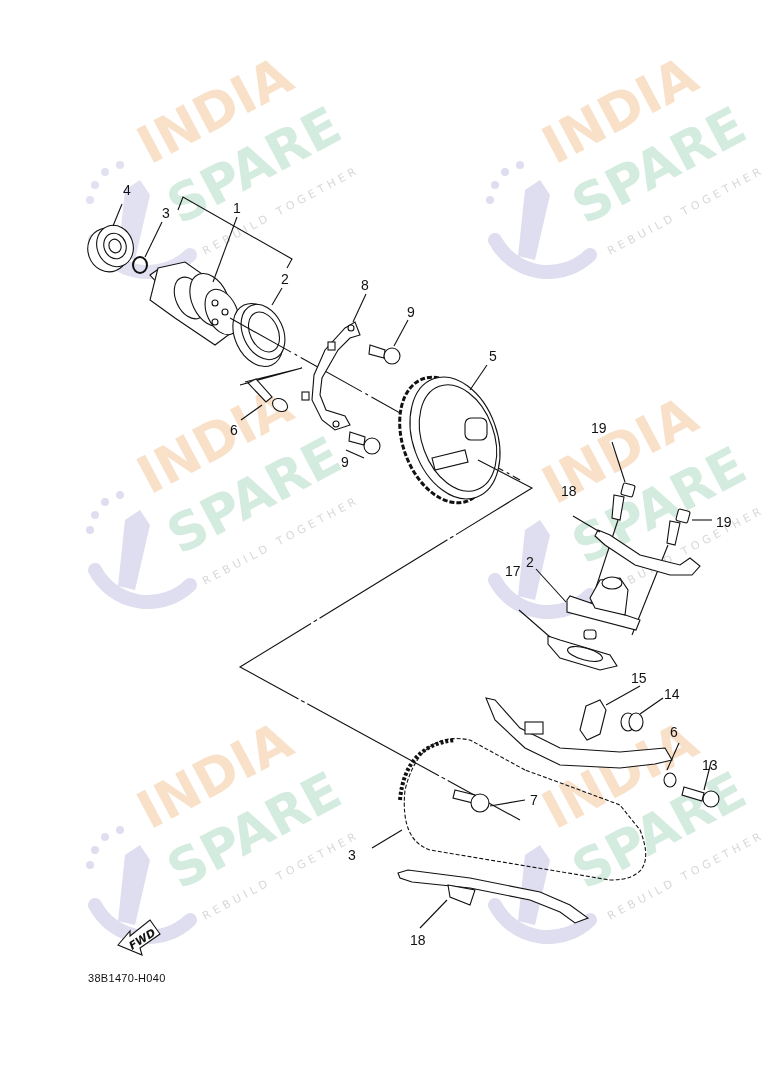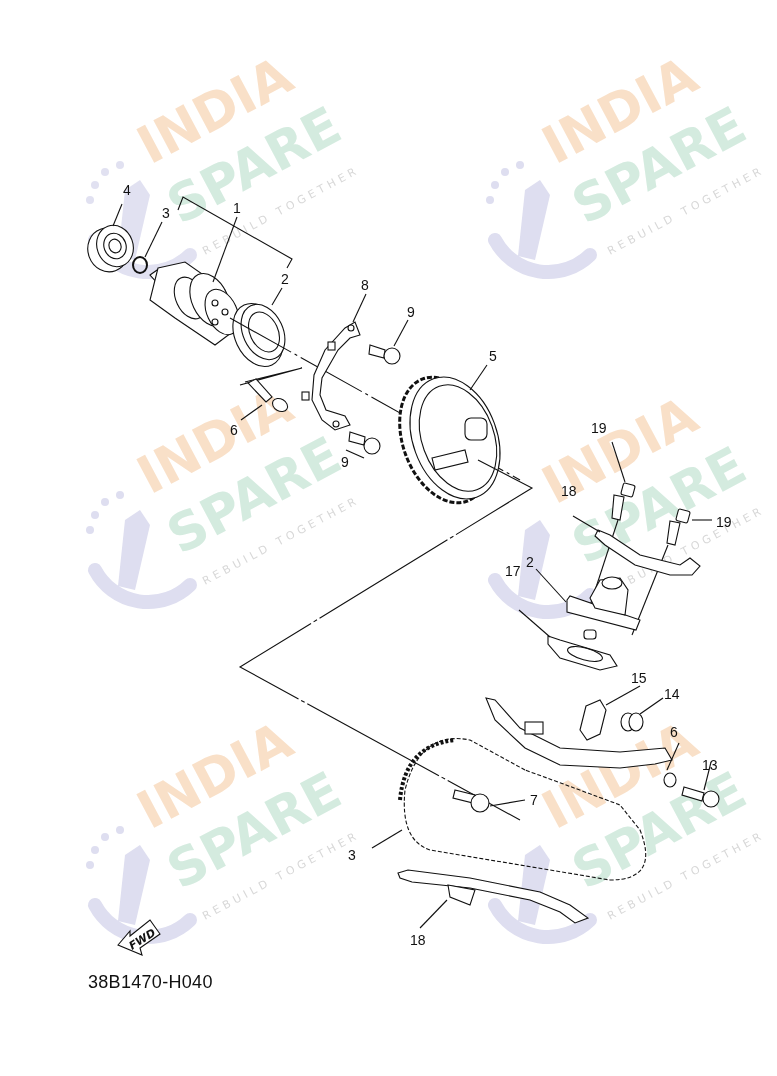--- a/index.html
+++ b/index.html
@@ -1,20 +1,20 @@
 <!DOCTYPE html>
 <html><head>
 <meta charset="utf-8">
 <style>
   html, body { margin: 0; padding: 0; background: #ffffff; }
   #canvas { position: relative; width: 777px; height: 1076px; overflow: hidden; background: #ffffff; font-family: "Liberation Sans", sans-serif; }
   #canvas svg { position: absolute; left: 0; top: 0; }
   .wm-text { font-family: "DejaVu Sans", sans-serif; font-weight: bold; }
   .label { position: absolute; font-family: "Liberation Sans", sans-serif; font-size: 14px; color: #111; line-height: 1; }
-  .code { position: absolute; left: 88px; top: 972px; font-family: "Liberation Sans", sans-serif; font-size: 18px; color: #111; letter-spacing: 0.3px; }
+  .code { position: absolute; left: 88px; top: 972px; font-family: "Liberation Sans", sans-serif; font-size: 11px; color: #111; letter-spacing: 0.3px; }
   .fwd-text { font-family: "DejaVu Sans", sans-serif; font-weight: bold; font-style: italic; }
 </style>
 </head>
 <body>
 
 <div id="canvas">
 
   <svg width="777" height="1076">
 
     <g>

